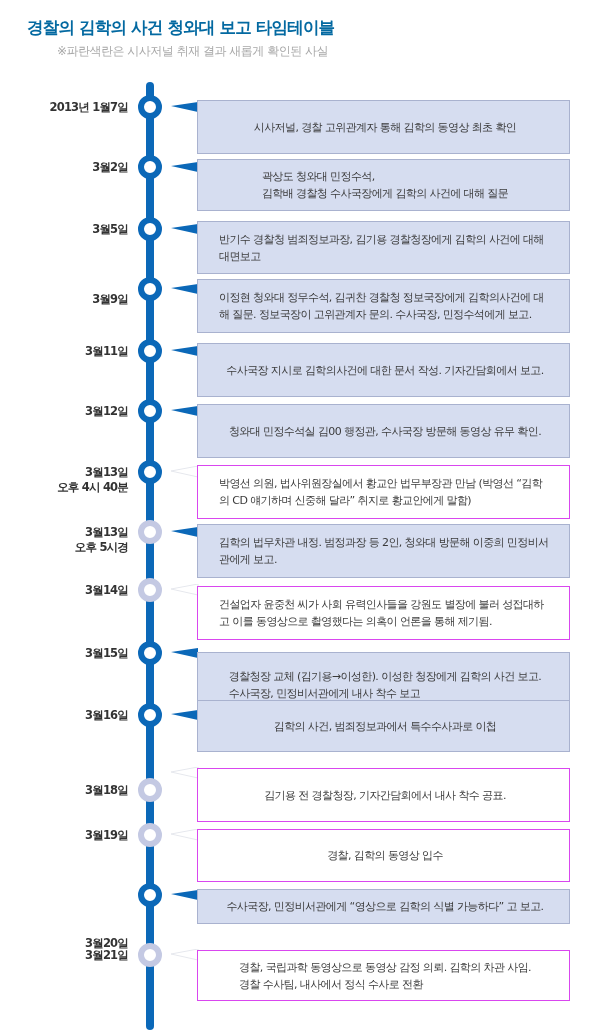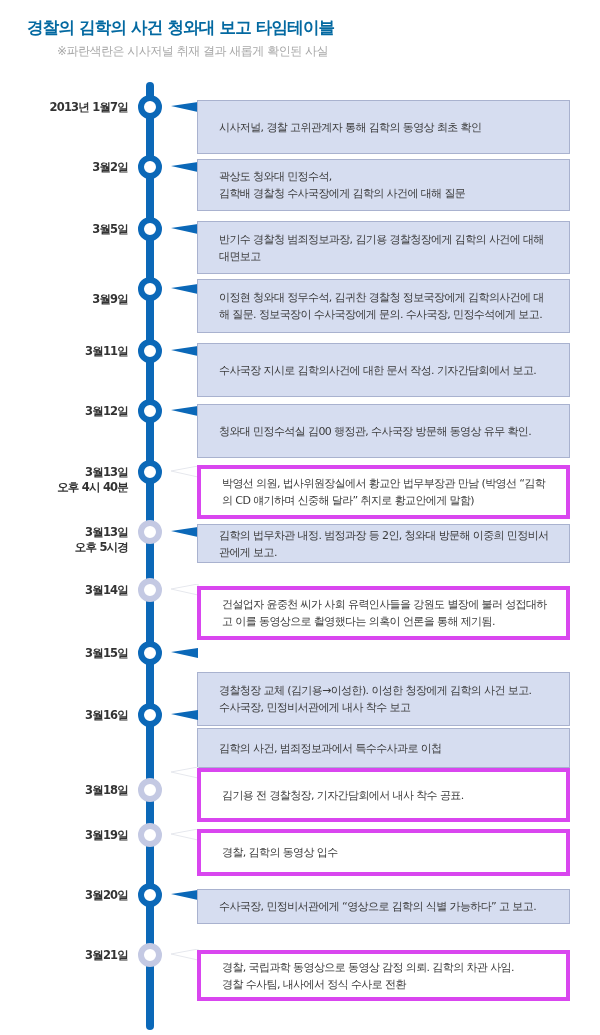--- a/index.html
+++ b/index.html
@@ -12,23 +12,23 @@
   .line { position: absolute; left: 146px; top: 82px; width: 8px; height: 948px;
           background: #0b68b8; border-radius: 4px; }
   .row { position: absolute; left: 0; width: 600px; }
   .date { position: absolute; right: 472px; text-align: right; font-size: 11.5px;
           font-weight: bold; color: #333; letter-spacing: -0.8px; line-height: 15px; white-space: nowrap; }
   .node { position: absolute; left: 138px; width: 12px; height: 12px; border-radius: 50%;
           border: 6px solid #0b68b8; background: #fff; }
   .node.light { border-color: #c4c9e3; }
   .box { position: absolute; left: 197px; width: 373px; box-sizing: border-box;
          font-size: 11px; line-height: 17px; letter-spacing: -0.6px; color: #3a3a3a;
-         padding: 0 18px 0 21px; display: flex; align-items: center; }
+         padding: 0 18px 0 21px; display: flex; align-items: center; justify-content: center; }
   .box.blue { background: #d6ddf0; border: 1px solid #a9b2cf; }
-  .box.white { background: #ffffff; border: 4px solid #d946ef; }
+  .box.white { background: #ffffff; border: 1px solid #d946ef; }
   .ptr { position: absolute; left: 171px; width: 0; height: 0; }
   .ptr.blue { border-top: 4px solid transparent; border-bottom: 6px solid transparent;
               border-right: 27px solid #0b68b8; }
   .ptr.white svg { display: block; }
 </style>
 </head>
 <body>
 
 <div class="title">경찰의 김학의 사건 청와대 보고 타임테이블</div>
 <div class="subtitle">※파란색란은 시사저널 취재 결과 새롭게 확인된 사실</div>
@@ -61,21 +61,21 @@
     <div class="box blue" style="top:221px;height:53px">
         <span>반기수 경찰청 범죄정보과장, 김기용 경찰청장에게 김학의 사건에 대해 대면보고</span>
       </div>
   </div>
 
   <div class="row" style="top:0">
     <div class="date" style="top:292px"><span>3월9일</span></div>
     <div class="node" style="top:277px"></div>
     <div class="ptr blue" style="top:284px"></div>
     <div class="box blue" style="top:279px;height:54px">
-        <span>이정현 청와대 정무수석, 김귀찬 경찰청 정보국장에게 김학의사건에 대해 질문. 정보국장이 수사국장에게 문의. 수사국장, 민정수석에게 보고.</span>
+        <span>이정현 청와대 정무수석, 김귀찬 경찰청 정보국장에게 김학의사건에 대해 질문. 정보국장이 고위관계자 문의. 수사국장, 민정수석에게 보고.</span>
       </div>
   </div>
 
   <div class="row" style="top:0">
     <div class="date" style="top:344px"><span>3월11일</span></div>
     <div class="node" style="top:339px"></div>
     <div class="ptr blue" style="top:346px"></div>
     <div class="box blue" style="top:343px;height:54px">
         <span>수사국장 지시로 김학의사건에 대한 문서 작성. 기자간담회에서 보고.</span>
       </div>
@@ -100,21 +100,21 @@
     </div>
     <div class="box white" style="top:465px;height:54px">
         <span>박영선 의원, 법사위원장실에서 황교안 법무부장관 만남 (박영선 “김학의 CD 얘기하며 신중해 달라” 취지로 황교안에게 말함)</span>
       </div>
   </div>
 
   <div class="row" style="top:0">
     <div class="date" style="top:525px"><span>3월13일</span><br><span>오후 5시경</span></div>
     <div class="node light" style="top:520px"></div>
     <div class="ptr blue" style="top:527px"></div>
-    <div class="box blue" style="top:524px;height:39px">
+    <div class="box blue" style="top:524px;height:54px">
         <span>김학의 법무차관 내정. 범정과장 등 2인, 청와대 방문해 이중희 민정비서관에게 보고.</span>
       </div>
   </div>
 
   <div class="row" style="top:0">
     <div class="date" style="top:583px"><span>3월14일</span></div>
     <div class="node light" style="top:578px"></div>
     <div class="ptr white" style="top:584px">
       <svg width="28" height="12">
           <polygon points="27,0 0,5 27,11" fill="#fff" stroke="#e6e8ee" stroke-width="1"></polygon>
@@ -122,29 +122,29 @@
     </div>
     <div class="box white" style="top:586px;height:54px">
         <span>건설업자 윤중천 씨가 사회 유력인사들을 강원도 별장에 불러 성접대하고 이를 동영상으로 촬영했다는 의혹이 언론을 통해 제기됨.</span>
       </div>
   </div>
 
   <div class="row" style="top:0">
     <div class="date" style="top:646px"><span>3월15일</span></div>
     <div class="node" style="top:641px"></div>
     <div class="ptr blue" style="top:648px"></div>
-    <div class="box blue" style="top:672px;height:54px;white-space:pre-line"><span>경찰청장 교체 (김기용→이성한). 이성한 청장에게 김학의 사건 보고.
+    <div class="box blue" style="top:652px;height:65px;white-space:pre-line"><span>경찰청장 교체 (김기용→이성한). 이성한 청장에게 김학의 사건 보고.
 수사국장, 민정비서관에게 내사 착수 보고</span></div>
   </div>
 
   <div class="row" style="top:0">
     <div class="date" style="top:708px"><span>3월16일</span></div>
     <div class="node" style="top:703px"></div>
     <div class="ptr blue" style="top:710px"></div>
-    <div class="box blue" style="top:728px;height:40px">
+    <div class="box blue" style="top:700px;height:52px">
         <span>김학의 사건, 범죄정보과에서 특수수사과로 이첩</span>
       </div>
   </div>
 
   <div class="row" style="top:0">
     <div class="date" style="top:783px"><span>3월18일</span></div>
     <div class="node light" style="top:778px"></div>
     <div class="ptr white" style="top:767px">
       <svg width="28" height="12">
           <polygon points="27,0 0,5 27,11" fill="#fff" stroke="#e6e8ee" stroke-width="1"></polygon>
@@ -156,27 +156,27 @@
   </div>
 
   <div class="row" style="top:0">
     <div class="date" style="top:828px"><span>3월19일</span></div>
     <div class="node light" style="top:823px"></div>
     <div class="ptr white" style="top:829px">
       <svg width="28" height="12">
           <polygon points="27,0 0,5 27,11" fill="#fff" stroke="#e6e8ee" stroke-width="1"></polygon>
         </svg>
     </div>
-    <div class="box white" style="top:829px;height:47px">
+    <div class="box white" style="top:829px;height:53px">
         <span>경찰, 김학의 동영상 입수</span>
       </div>
   </div>
 
   <div class="row" style="top:0">
-    <div class="date" style="top:888px"><span>3월20일</span></div>
+    <div class="date" style="top:936px"><span>3월20일</span></div>
     <div class="node" style="top:883px"></div>
     <div class="ptr blue" style="top:890px"></div>
     <div class="box blue" style="top:889px;height:35px">
         <span>수사국장, 민정비서관에게 “영상으로 김학의 식별 가능하다” 고 보고.</span>
       </div>
   </div>
 
   <div class="row" style="top:0">
     <div class="date" style="top:948px"><span>3월21일</span></div>
     <div class="node light" style="top:943px"></div>

